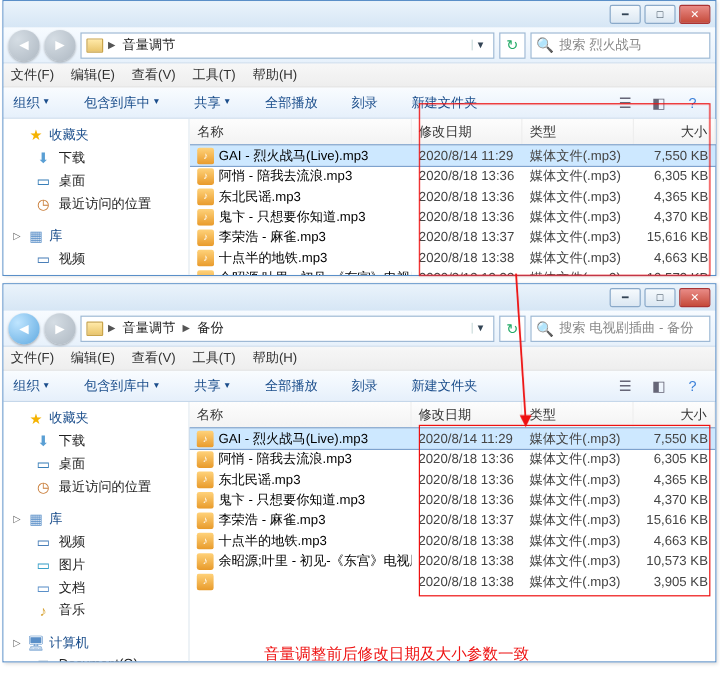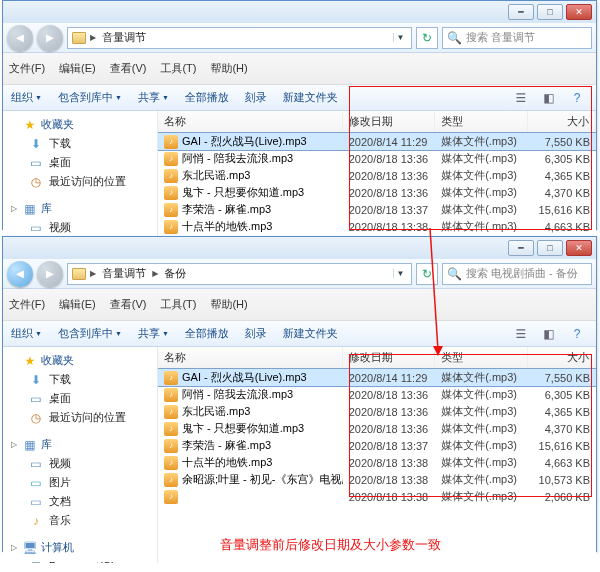--- a/index.html
+++ b/index.html
@@ -14,23 +14,23 @@
 .navbtn.dis{background:radial-gradient(circle at 30% 30%,#d5dde4,#aeb8c2)}
 .addressbar{flex:1;height:22px;border:1px solid #9eb9d5;background:#fff;display:flex;align-items:center;padding:0 4px;gap:4px}
 .folder-icon{width:14px;height:12px;background:linear-gradient(#ffe9a8,#e9c56c);border:1px solid #c9a44a;border-radius:1px}
 .breadcrumb{display:flex;align-items:center;gap:2px;color:#222}
 .breadcrumb span{padding:0 2px}
 .chev{color:#555;font-size:8px}
 .dropdown-box{width:14px;border-left:1px solid #cdd;display:flex;align-items:center;justify-content:center;color:#345;font-size:8px}
 .refreshbtn{width:22px;height:22px;border:1px solid #9eb9d5;background:#fff;display:flex;align-items:center;justify-content:center;color:#2a6;font-size:12px}
 .searchbar{width:150px;height:22px;border:1px solid #9eb9d5;background:#fff;display:flex;align-items:center;padding:0 4px;gap:4px;color:#888}
 .searchbar .sicon{color:#557;font-size:12px}
-.menubar{height:32px;background:linear-gradient(#f7f7f7,#eee);display:flex;align-items:center;padding:0 6px;gap:14px;border-bottom:1px solid #ddd}
+.menubar{height:20px;background:linear-gradient(#f7f7f7,#eee);display:flex;align-items:center;padding:0 6px;gap:14px;border-bottom:1px solid #ddd}
 .menubar span{color:#333}
-.toolbar{height:26px;background:linear-gradient(#f9fcff,#e6f0fb);display:flex;align-items:center;padding:0 8px;gap:16px;border-bottom:1px solid #c5d7ea;color:#1a4d8b}
+.toolbar{height:26px;background:linear-gradient(#f9fcff,#e6f0fb);display:flex;align-items:center;padding:0 8px;gap:28px;border-bottom:1px solid #c5d7ea;color:#1a4d8b}
 .toolbar .tb{display:flex;align-items:center;gap:2px}
 .toolbar .tdrop{font-size:7px;color:#1a4d8b}
 .toolbar .right{margin-left:auto;display:flex;gap:6px;color:#667}
 .toolbar .right .ib{width:22px;height:18px;display:flex;align-items:center;justify-content:center;font-size:12px}
 .body{display:flex;height:calc(100% - 98px);background:#fff}
 .sidebar{width:155px;border-right:1px solid #e2e9f0;overflow:hidden;padding:4px 0}
 .sbgroup{margin-bottom:8px}
 .sbhead{display:flex;align-items:center;gap:4px;padding:2px 8px;color:#1a4d8b}
 .sbhead .exp{font-size:8px;color:#666;width:8px}
 .sbitem{display:flex;align-items:center;gap:6px;padding:2px 8px 2px 26px;color:#222}
@@ -85,21 +85,21 @@
       <div class="chev">▶</div>
       <div class="breadcrumb">
           <span>音量调节</span>
         </div>
       <div style="flex:1"></div>
       <div class="dropdown-box">▼</div>
     </div>
     <div class="refreshbtn">↻</div>
     <div class="searchbar">
       <span class="sicon">🔍</span>
-      <span>搜索 音量调节</span>
+      <span>搜索 烈火战马</span>
     </div>
   </div>
   <div class="menubar">
     <span>文件(F)</span>
     <span>编辑(E)</span>
     <span>查看(V)</span>
     <span>工具(T)</span>
     <span>帮助(H)</span>
   </div>
   <div class="toolbar">
@@ -434,21 +434,21 @@
             <div class="cell date">2020/8/18 13:38</div>
             <div class="cell type">媒体文件(.mp3)</div>
             <div class="cell size">10,573 KB</div>
           </div>
           <div class="row">
             <div class="cell name">
               <div class="mp3icon">♪</div>
             </div>
             <div class="cell date">2020/8/18 13:38</div>
             <div class="cell type">媒体文件(.mp3)</div>
-            <div class="cell size">2,060 KB</div>
+            <div class="cell size">3,905 KB</div>
           </div>
         </div>
     </div>
   </div>
 </div>
 
 <div class="redbox" style="top:86px;left:349px;width:243px;height:144px"></div>
 <div class="redbox" style="top:354px;left:349px;width:243px;height:143px"></div>
 <svg class="arrow-svg" style="top:228px;left:420px" width="40" height="130">
   <line x1="10" y1="0" x2="18" y2="122" stroke="#e11" stroke-width="1.5"></line>

